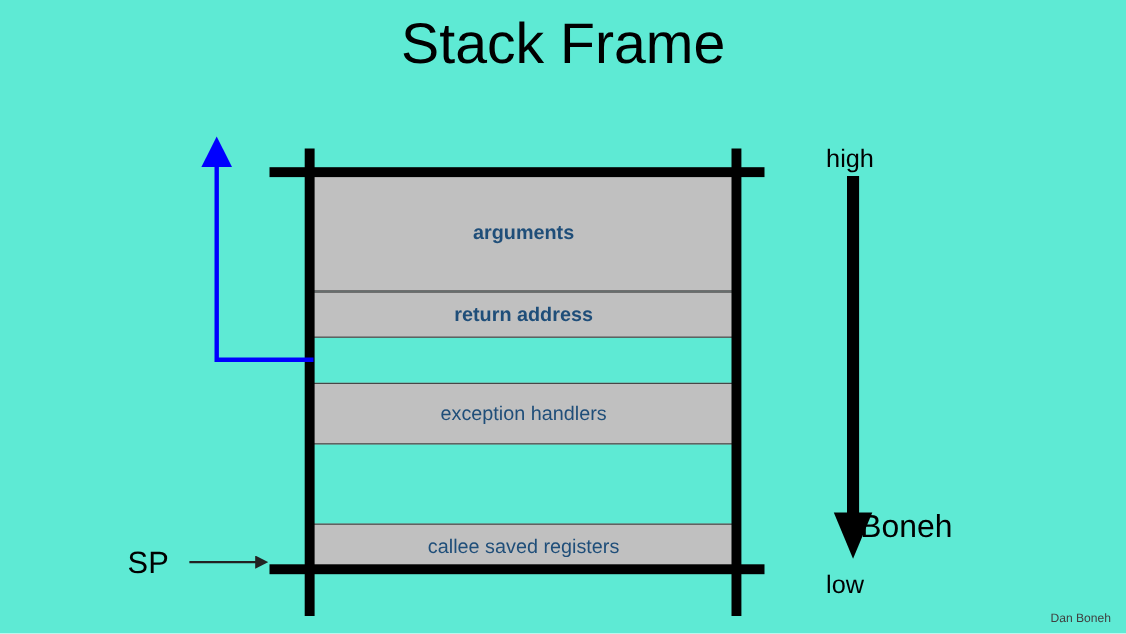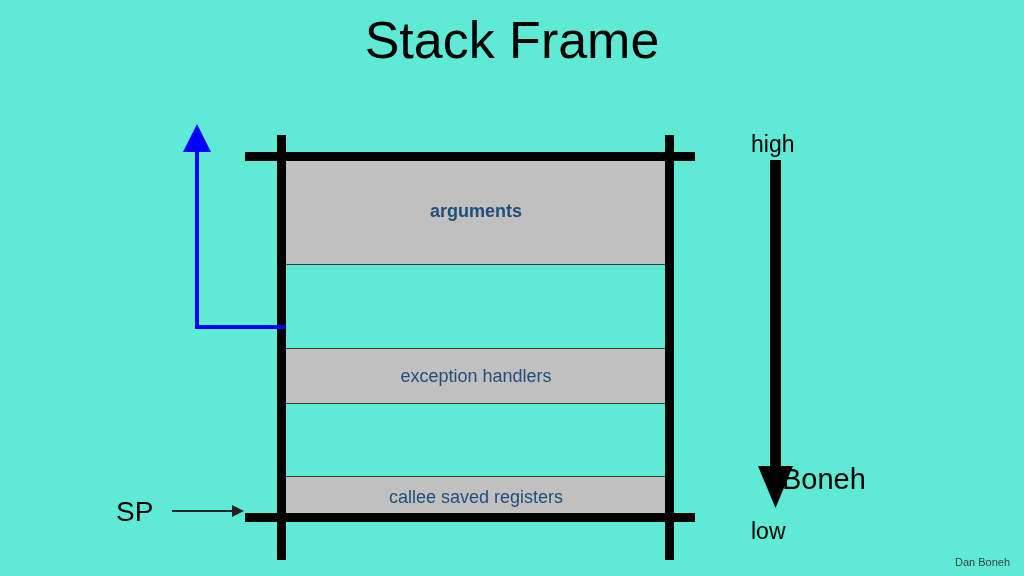--- a/index.html
+++ b/index.html
@@ -153,20 +153,23 @@
 <div id="stage">
 
   <div id="slide-title">Stack Frame</div>
 
   <div id="frame-area">
 
     <div class="seg bold" style="top:32px;  height:108px;">
       <span>arguments</span>
     </div>
 
+    <div class="seg bold" style="top:140px; height:42px;">
+      <span>return address</span>
+    </div>
 
 
     <div class="seg reg" style="top:223px; height:56px;">
       <span>exception handlers</span>
     </div>
 
 
     <div class="seg reg" style="top:351px; height:41px;">
       <span>callee saved registers</span>
     </div>

